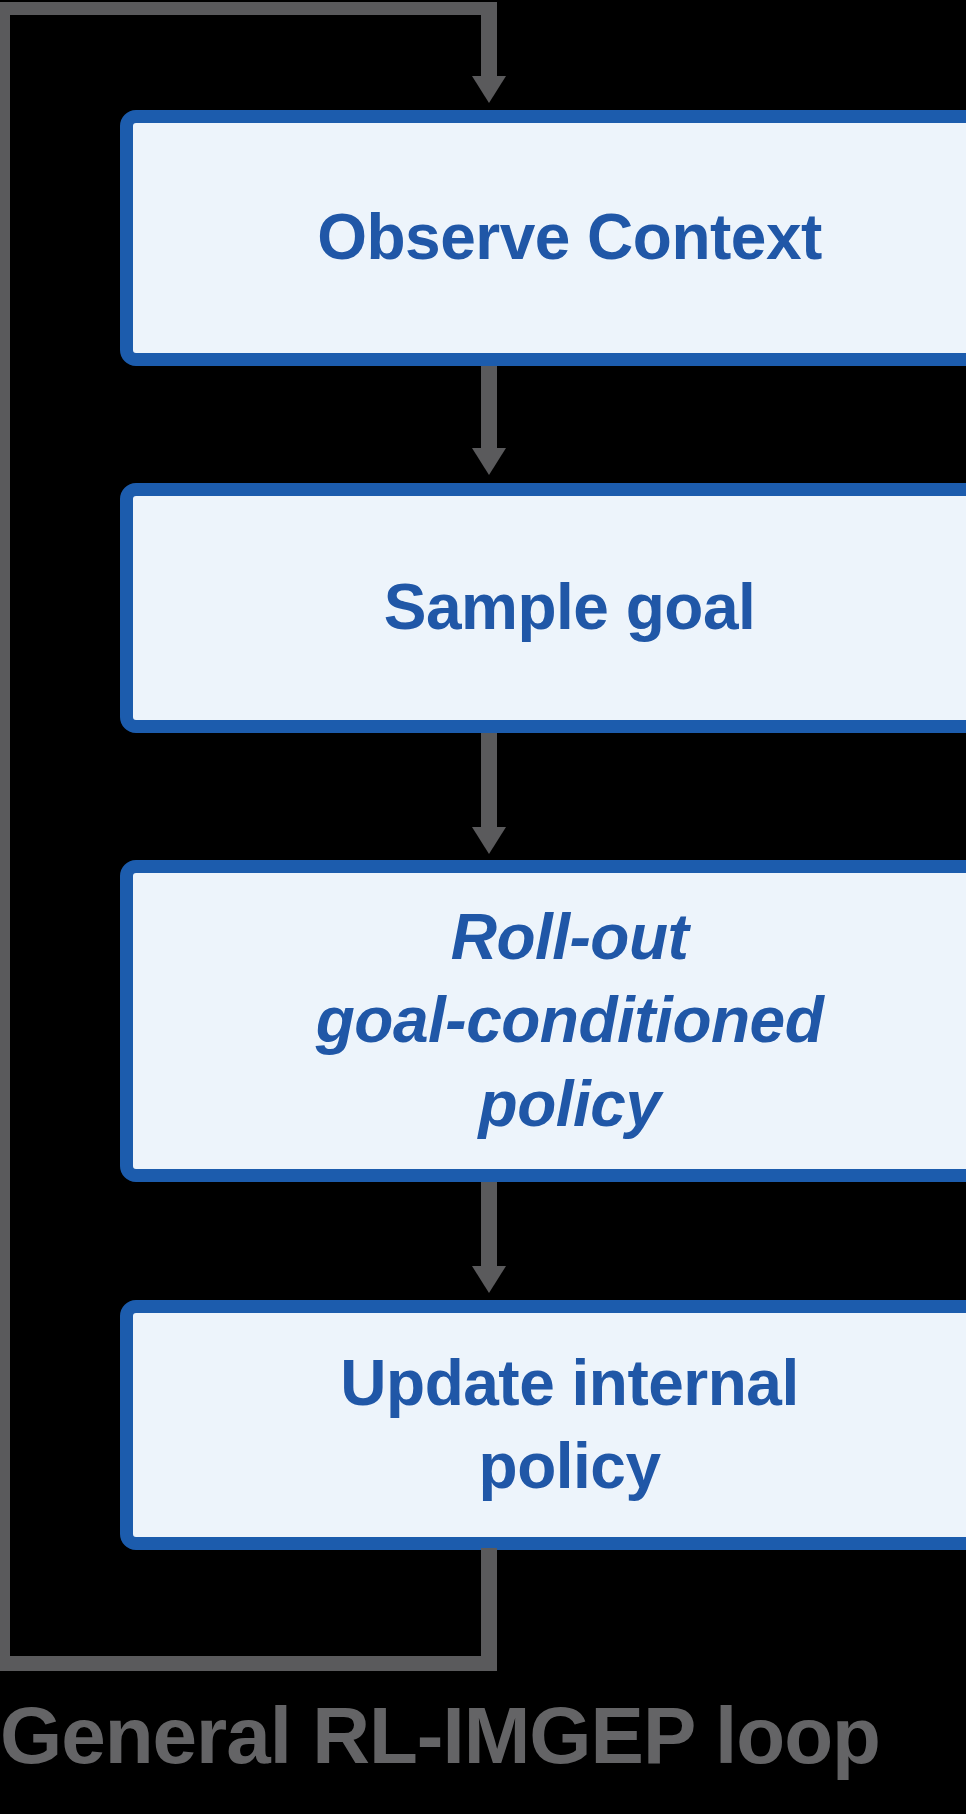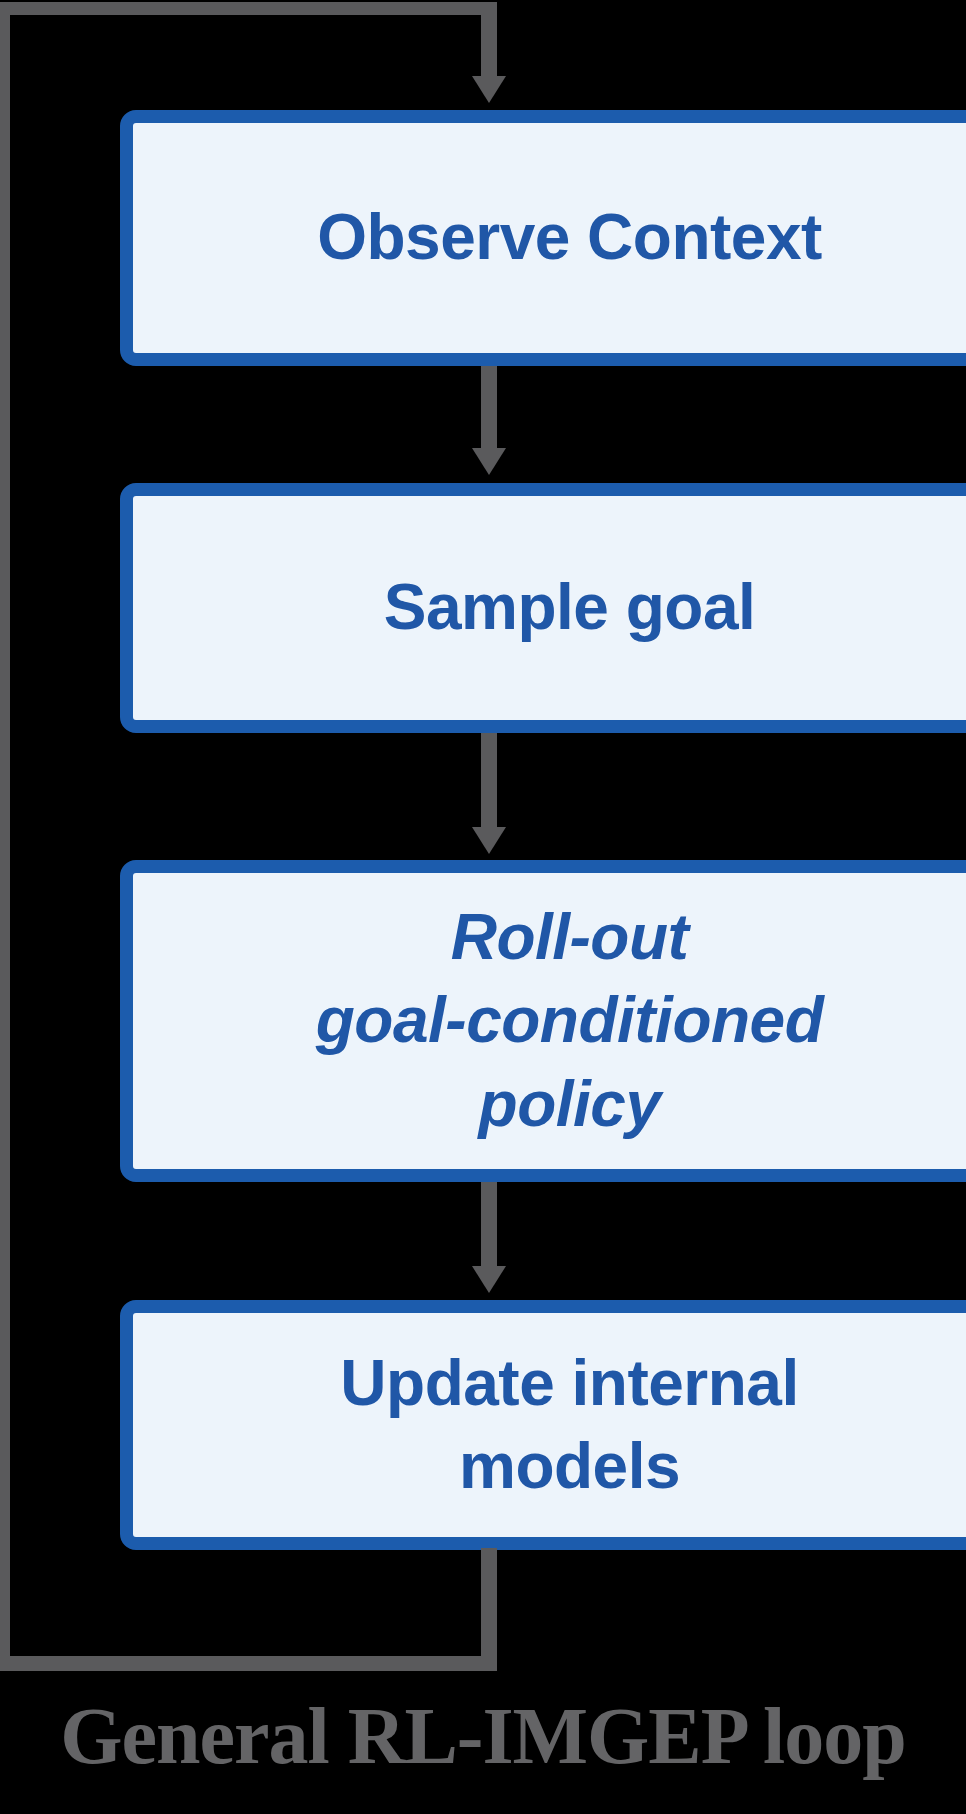--- a/index.html
+++ b/index.html
@@ -56,26 +56,25 @@
     white-space:pre-line;
   }
   .node-1{top:110px;height:256px;}
   .node-2{top:483px;height:250px;text-align:center;}
   .node-3{top:860px;height:322px;font-style:italic;}
   .node-4{top:1300px;height:250px;}
   
   .caption{
     position:absolute;
     left:0;top:1692px;width:966px;
-    text-align:center;
+    text-align:left;
     color:var(--caption-text);
     font-size:80px;font-weight:bold;
     letter-spacing:-1px;
     line-height:1.1;
-    font-family:Liberation Serif, serif;
   }
 </style>
 </head>
 <body>
 
 <div class="canvas">
 
   <div class="loop-seg seg-left"></div>
   <div class="loop-seg seg-top"></div>
   <div class="loop-seg seg-bottom"></div>
@@ -100,20 +99,20 @@
     <span>Roll-out
 goal-conditioned
 policy</span>
   </div>
 
   <div class="loop-seg seg-a3"></div>
   <div class="arrowhead ah-4"></div>
 
   <div class="node node-4">
     <span>Update internal
-models</span>
+policy</span>
   </div>
 
   <div class="loop-seg seg-exit"></div>
 
   <div class="caption">General RL-IMGEP loop</div>
 
 </div>
 
 </body></html>

